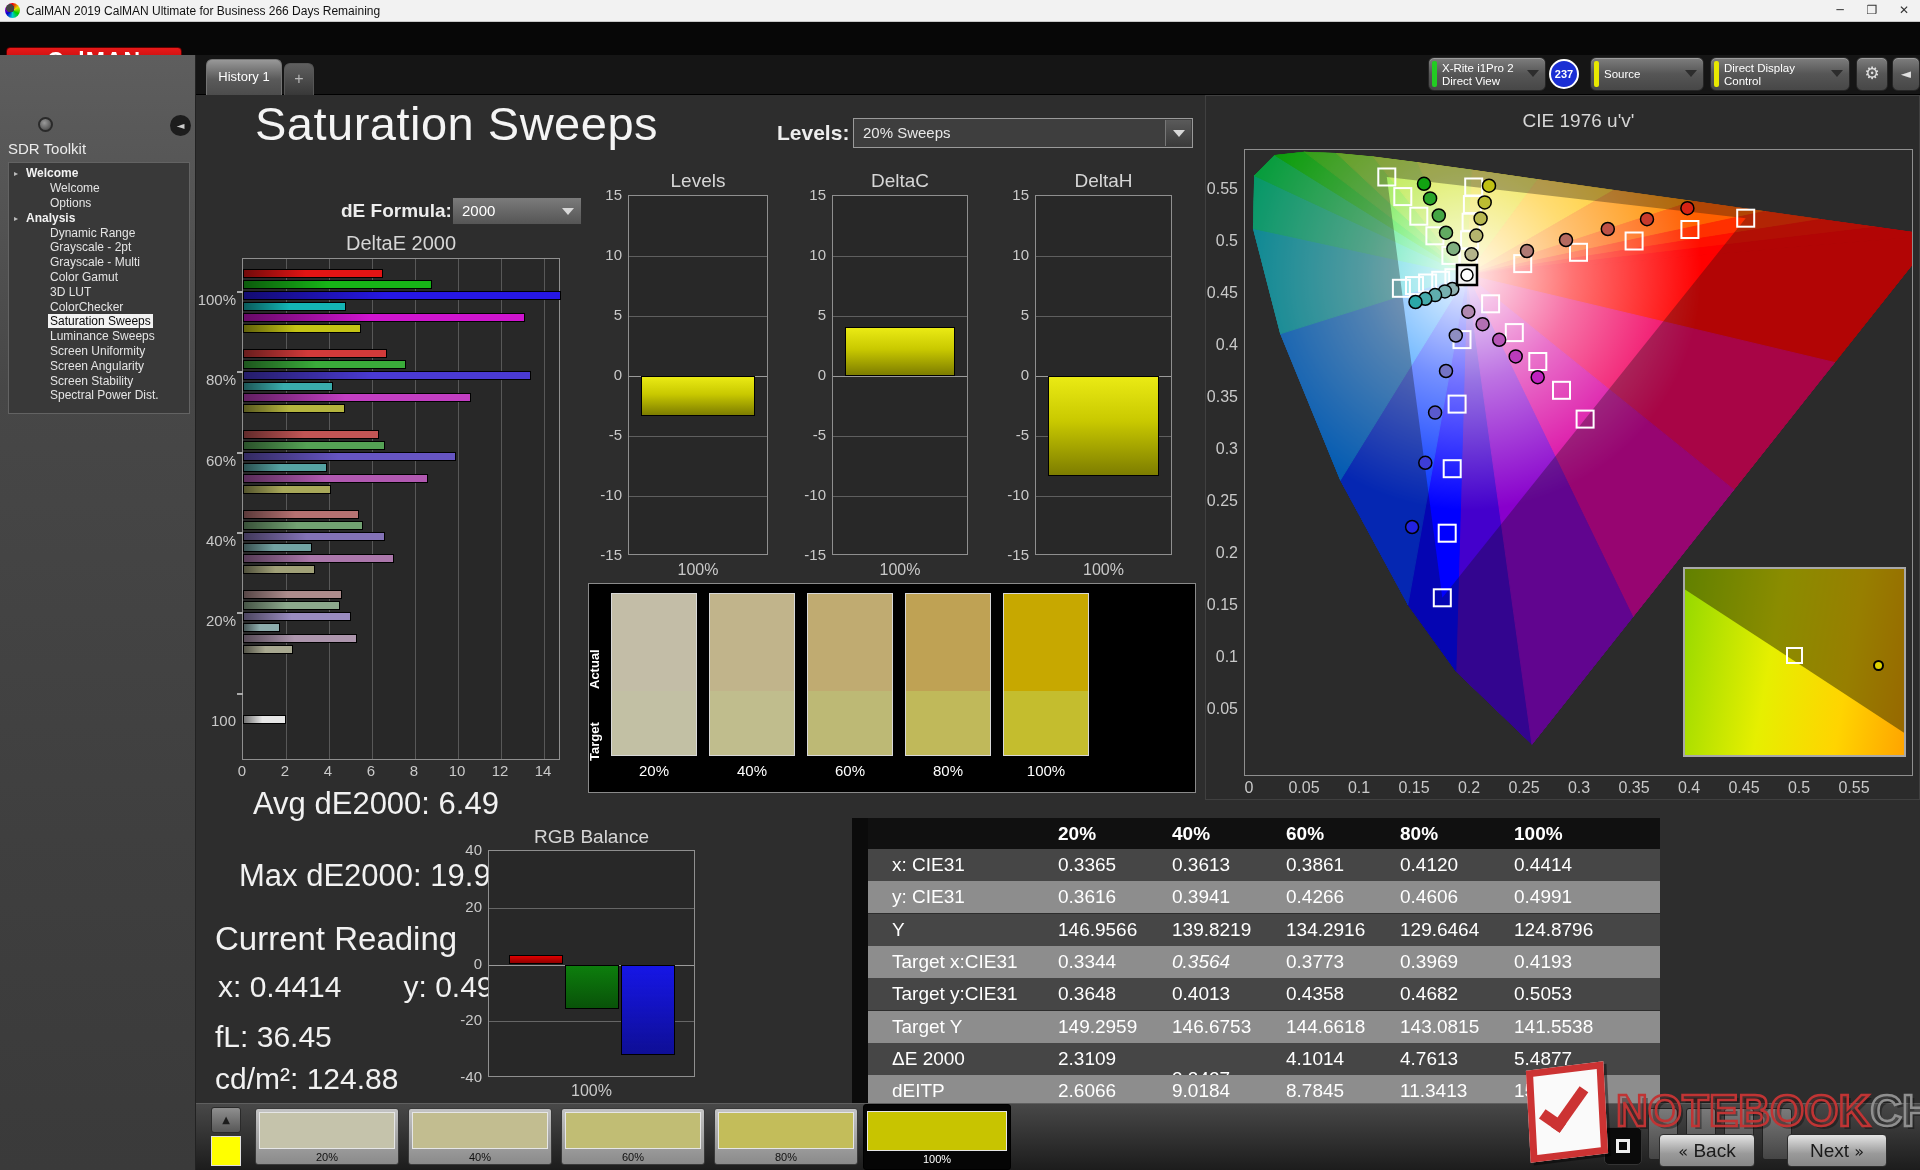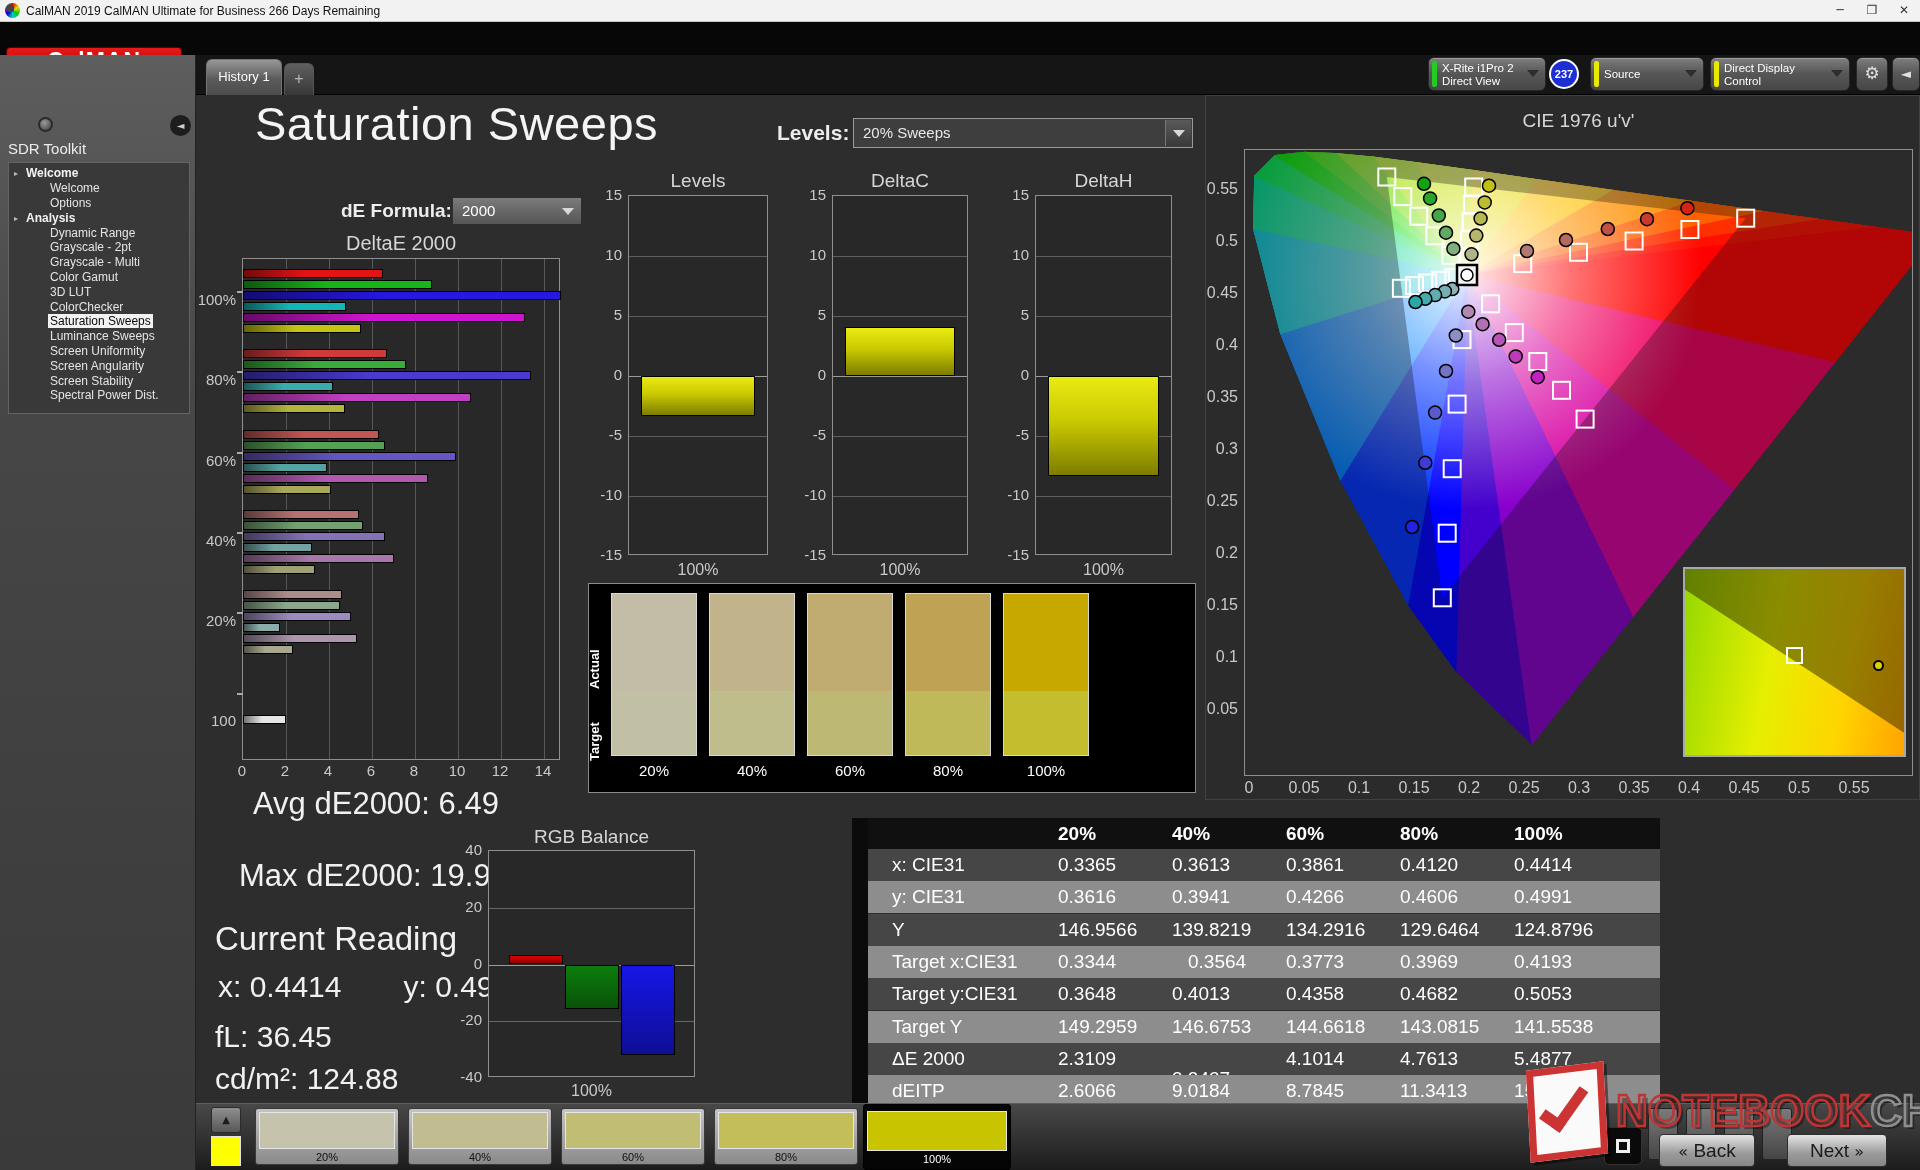--- a/index.html
+++ b/index.html
@@ -422,21 +422,21 @@
         <div class="tcell" style="left: 24px;">Y</div>
         <div class="tcell" style="left: 190px;">146.9566</div>
         <div class="tcell" style="left: 304px;">139.8219</div>
         <div class="tcell" style="left: 418px;">134.2916</div>
         <div class="tcell" style="left: 532px;">129.6464</div>
         <div class="tcell" style="left: 646px;">124.8796</div>
       </div>
       <div class="trow light" style="top: 127.9px;">
         <div class="tcell" style="left: 24px;">Target x:CIE31</div>
         <div class="tcell" style="left: 190px;">0.3344</div>
-        <div class="tcell" style="left: 320px;">0.3564</div>
+        <div class="tcell" style="left: 304px; font-style: italic;">0.3564</div>
         <div class="tcell" style="left: 418px;">0.3773</div>
         <div class="tcell" style="left: 532px;">0.3969</div>
         <div class="tcell" style="left: 646px;">0.4193</div>
       </div>
       <div class="trow dark" style="top: 160.2px;">
         <div class="tcell" style="left: 24px;">Target y:CIE31</div>
         <div class="tcell" style="left: 190px;">0.3648</div>
         <div class="tcell" style="left: 304px;">0.4013</div>
         <div class="tcell" style="left: 418px;">0.4358</div>
         <div class="tcell" style="left: 532px;">0.4682</div>

